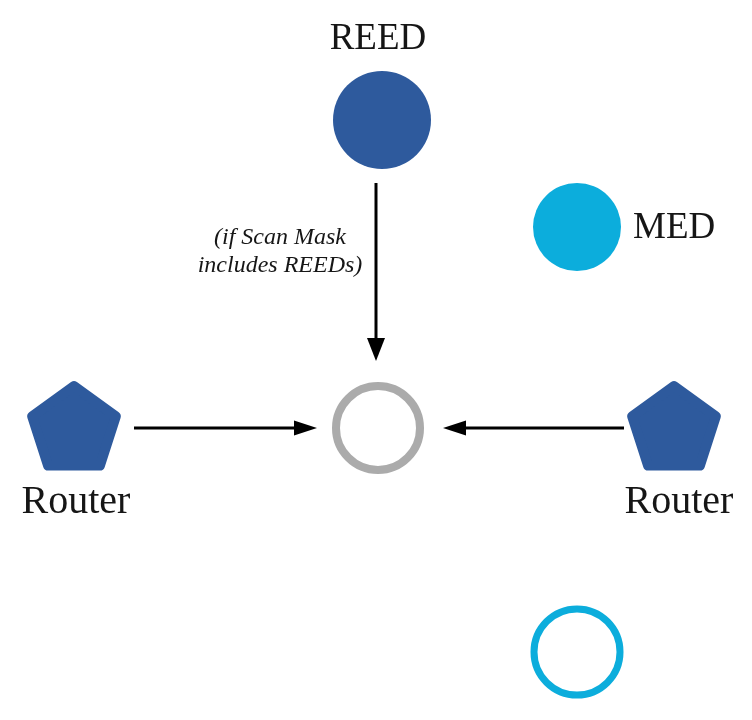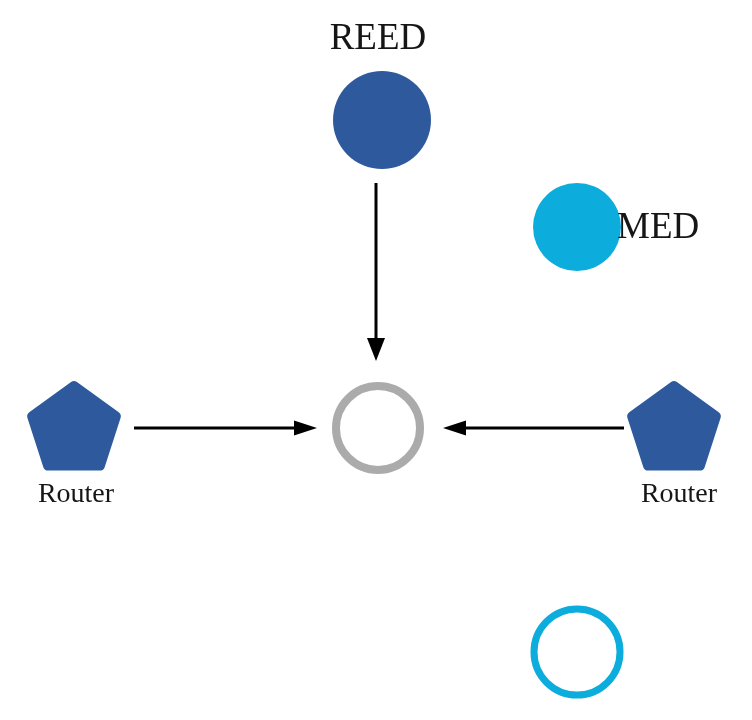--- a/index.html
+++ b/index.html
@@ -24,21 +24,21 @@
     position: absolute;
     color: #161616;
     font-size: 37px;
     line-height: 1.15;
     white-space: nowrap;
   }
   .label.center {
     transform: translateX(-50%);
   }
   .label.router {
-    font-size: 28px;
+    font-size: 40px;
   }
   .note {
     position: absolute;
     color: #161616;
     font-style: italic;
     text-align: center;
     transform: translateX(-50%);
     white-space: nowrap;
   }
   .note.scan-mask {
@@ -80,22 +80,26 @@
 
     <polygon points="74,386 115.8,416.4 99.9,465.6 48.1,465.6 32.2,416.4" stroke-width="10" stroke-linejoin="round" fill="#2E5A9D" stroke="#2E5A9D"></polygon>
 
     <polygon points="674,386 715.8,416.4 699.9,465.6 648.1,465.6 632.2,416.4" stroke-width="10" stroke-linejoin="round" fill="#2E5A9D" stroke="#2E5A9D"></polygon>
 
     <circle cx="577" cy="652" r="43" fill="#ffffff" stroke-width="7" stroke="#0CADDC"></circle>
   </svg>
 
   <div class="label center" style="left:378px; top:16px;">REED</div>
 
-  <div class="label" style="left:617px; top:205px;">MED</div>
+  <div class="label" style="left:633px; top:205px;">MED</div>
 
+  <div class="note scan-mask" style="left:280px; top:222px;">
+    <span>(if Scan Mask</span><br>
+    <span>includes REEDs)</span>
+  </div>
 
 
   <div class="label router center" style="left:76px; top:477px;">Router</div>
 
   <div class="label router center" style="left:679px; top:477px;">Router</div>
 
 
 </div>
 
 </body></html>

